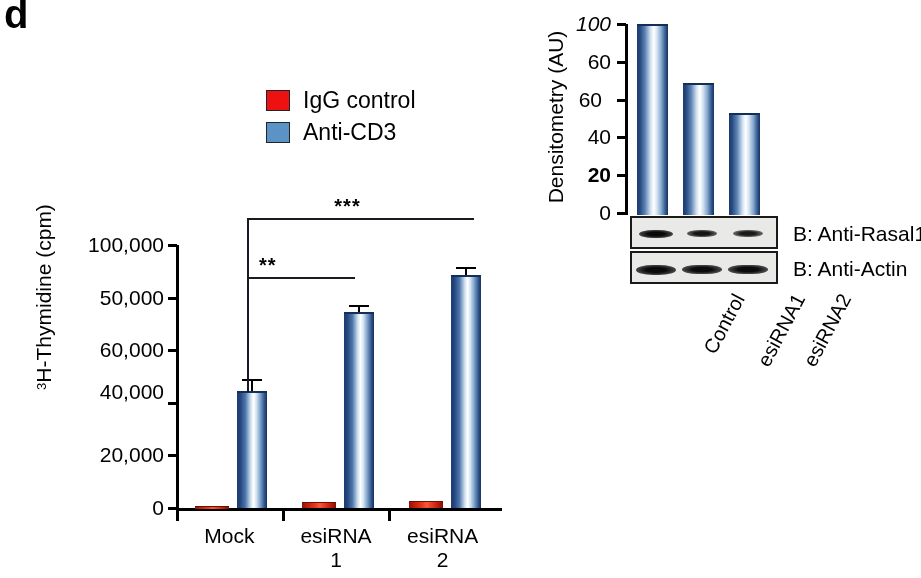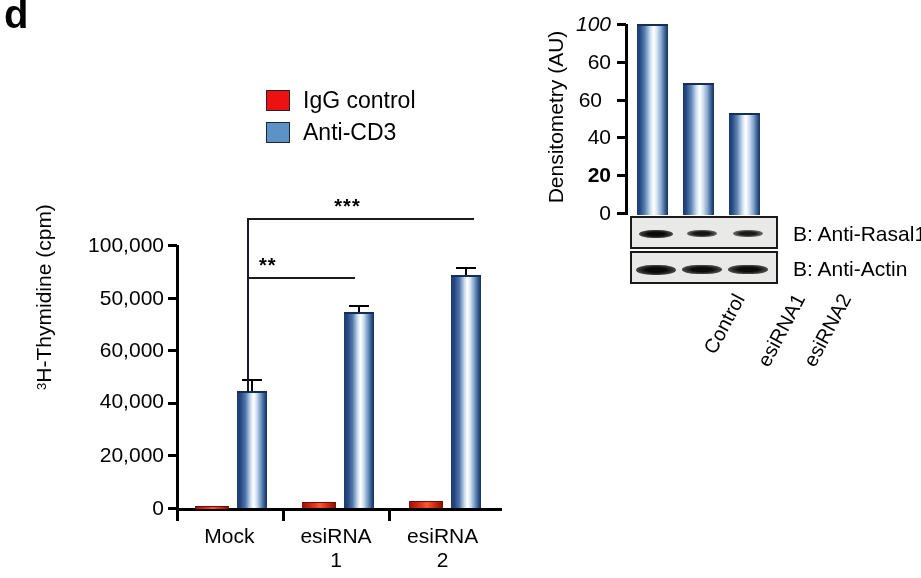--- a/index.html
+++ b/index.html
@@ -258,21 +258,21 @@
       <span class="legend-swatch" id="sw1" style="background: rgb(91, 147, 198);"></span>
       <span class="legend-label">Anti-CD3</span>
     </div>
   </div>
 
   <div class="chart-left">
     <div class="ylabel-left"><sup>3</sup><span>H-Thymidine (cpm)</span></div>
     <div class="ytick-left-wrap" id="left-yticks">
         <div class="ytick-left" style="top: 508px; right: 12px;">0</div>
         <div class="ytick-left" style="top: 455.4px; right: 12px;">20,000</div>
-        <div class="ytick-left" style="top: 401px; right: 12px;">40,000</div>
+        <div class="ytick-left" style="top: 392px; right: 12px;">40,000</div>
         <div class="ytick-left" style="top: 350.2px; right: 12px;">60,000</div>
         <div class="ytick-left" style="top: 297.6px; right: 12px;">50,000</div>
         <div class="ytick-left" style="top: 245px; right: 12px;">100,000</div>
       </div>
     <div id="left-plot">
         <div class="axis-line-v" style="left: 176px; top: 245px; width: 3px; height: 266px;"></div>
         <div class="axis-line-h" style="left: 176px; top: 508px; width: 326px; height: 3px;"></div>
         <div class="tickmark" style="left: 168px; top: 507px; width: 9px; height: 3px;"></div>
         <div class="tickmark" style="left: 168px; top: 454.4px; width: 9px; height: 3px;"></div>
         <div class="tickmark" style="left: 168px; top: 401.8px; width: 9px; height: 3px;"></div>

